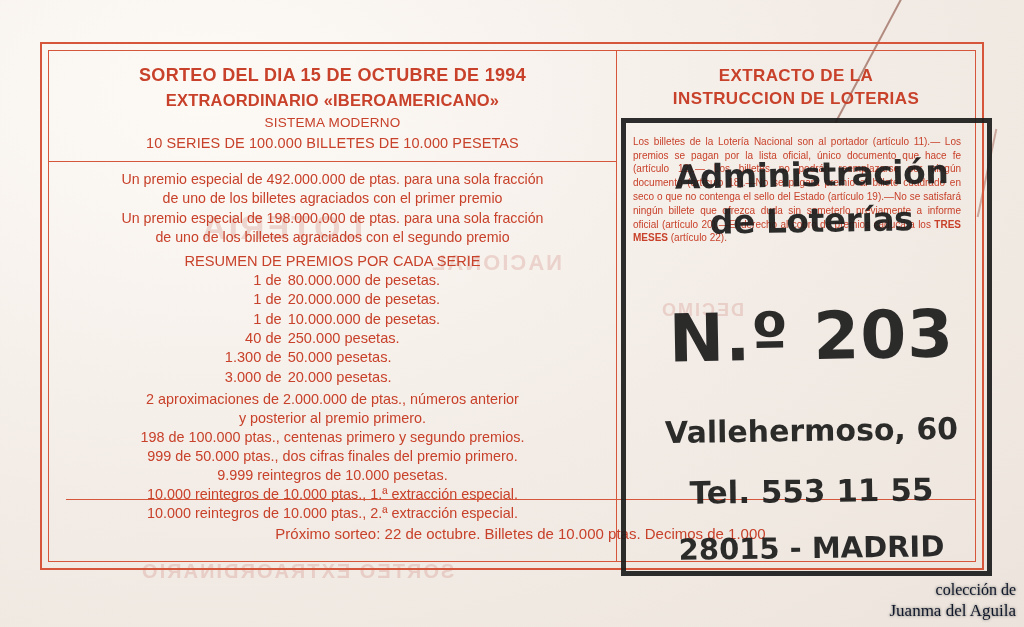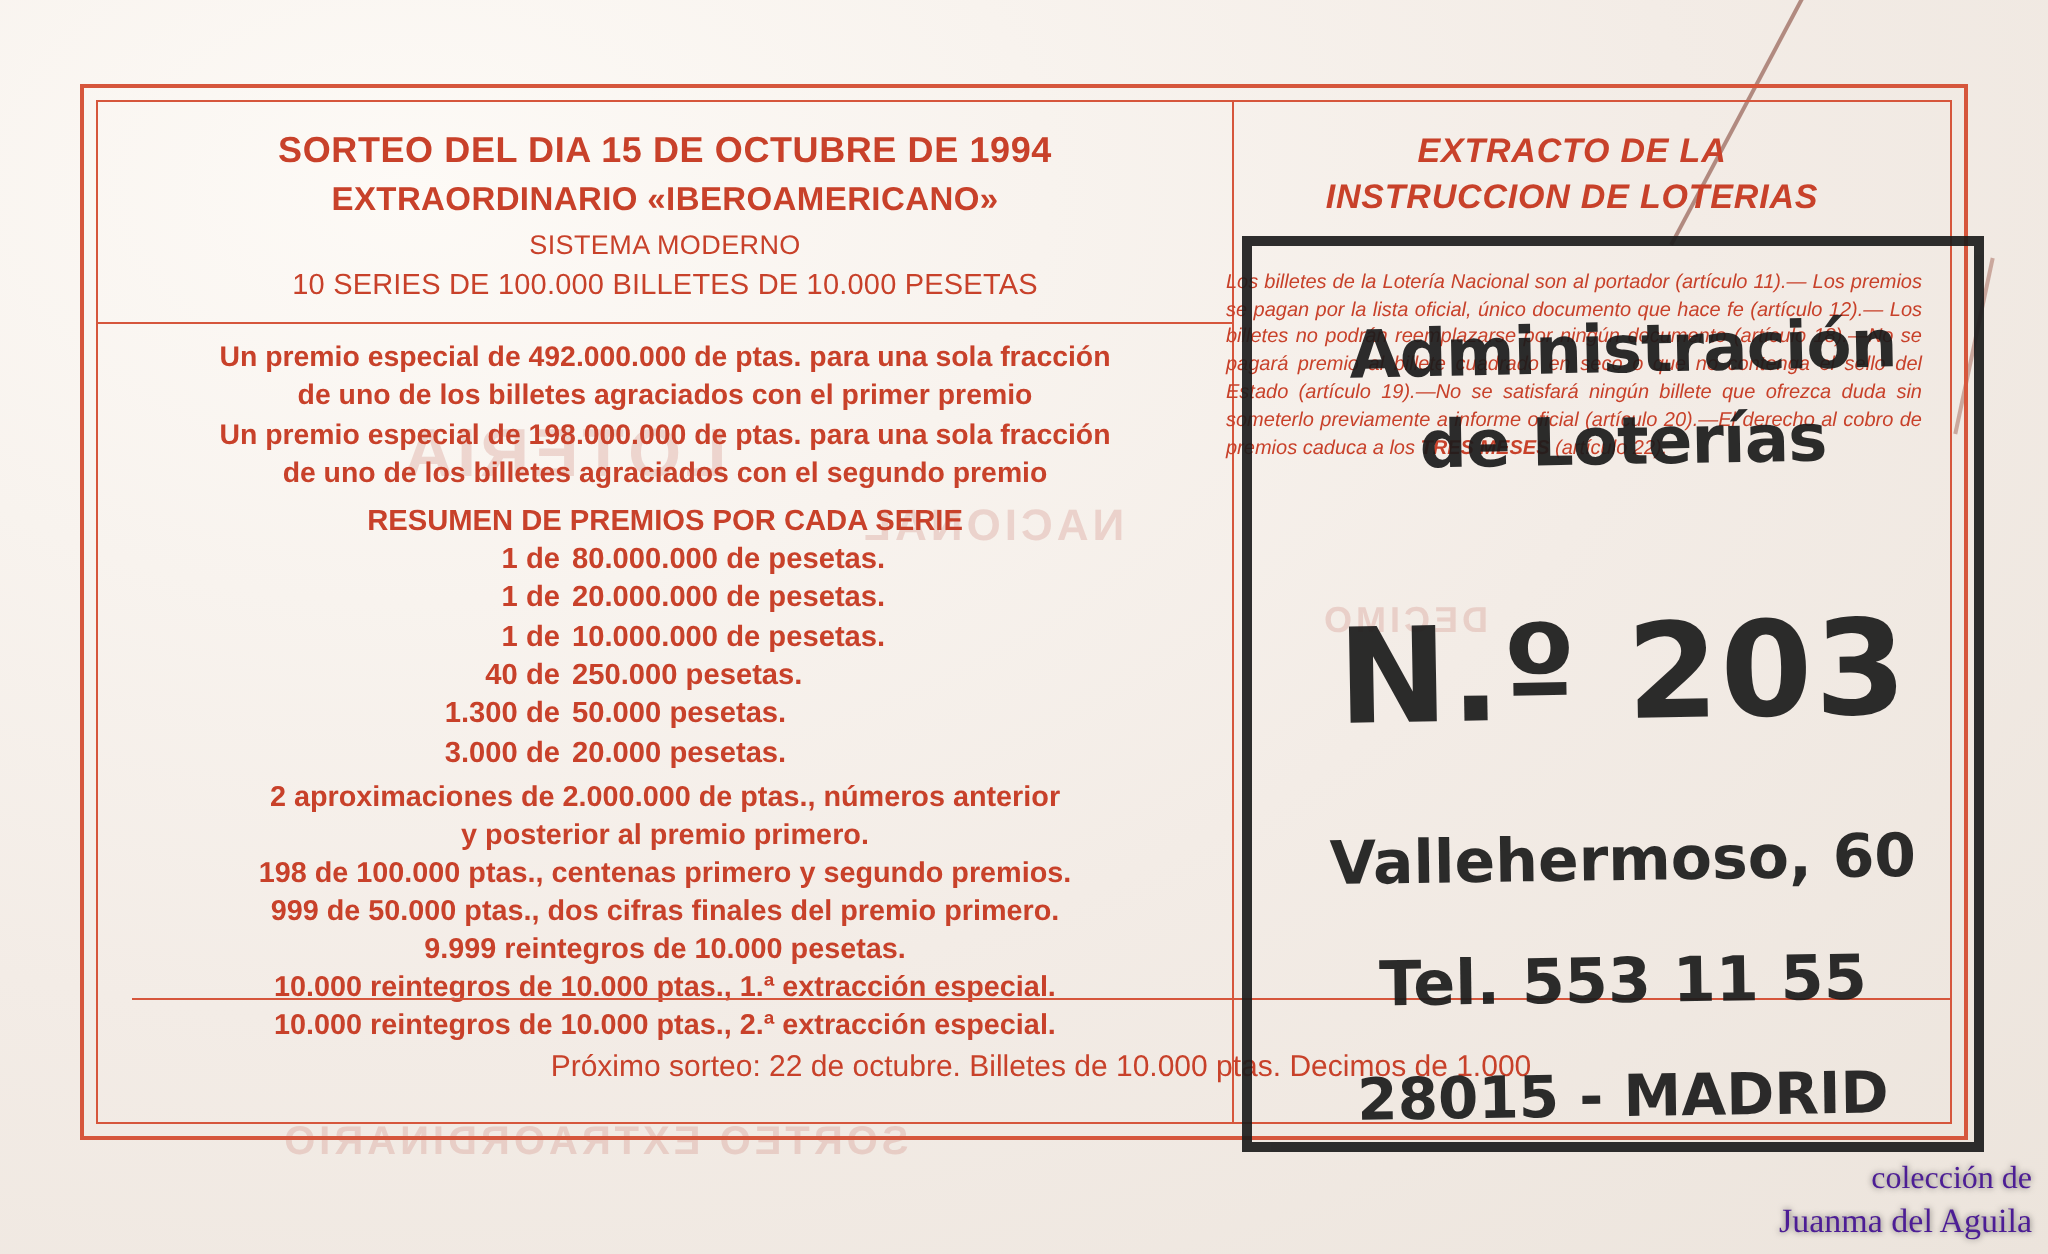--- a/index.html
+++ b/index.html
@@ -53,24 +53,23 @@
   }
   .col-left {
     position: absolute;
     left: 0; top: 0;
     width: 568px; height: 100%;
     box-sizing: border-box;
     border-right: 1px solid #d6563c;
   }
   .col-right {
     position: absolute;
-    left: 548px; top: 0; right: 0;
+    left: 568px; top: 0; right: 0;
     height: 448px;
     box-sizing: border-box;
-    font-style: italic;
   }
   .bottom-bar {
     position: absolute;
     left: 17px; right: 0;
     top: 448px;
     height: 67px;
     border-top: 1px solid #d6563c;
     box-sizing: border-box;
     display: flex;
     align-items: center;
@@ -84,21 +83,20 @@
   .h-line1 { font-size: 18px; font-weight: bold; letter-spacing: .3px; margin-bottom: 5px; }
   .h-line2 { font-size: 16.5px; font-weight: bold; letter-spacing: .2px; margin-bottom: 5px; }
   .h-line3 { font-size: 13.5px; letter-spacing: .2px; margin-bottom: 5px; }
   .h-line4 { font-size: 14.5px; letter-spacing: .1px; margin-bottom: 2px; }
 
   .body-block {
     padding: 8px 10px 4px 10px;
     text-align: center;
     font-size: 14.2px;
     line-height: 1.30;
-    font-weight: bold;
   }
   .special { margin-bottom: 1px; }
   .resumen { margin: 5px 0 0 0; font-size: 14.6px; }
 
   .prize-list {
     margin: 0 auto;
     text-align: left;
     display: table;
     font-size: 14.6px;
     line-height: 1.33;
@@ -209,21 +207,21 @@
     background: #b07c6e;
     transform: rotate(12deg);
     opacity: .6;
   }
 
   
   .credit {
     position: absolute;
     right: 8px; bottom: 6px;
     text-align: right;
-    color: #4c1d95;
+    color: #0f172a;
     font-size: 16px;
     font-family: "Liberation Serif", serif;
     line-height: 1.25;
     text-shadow: 0 0 3px rgba(0,0,0,.55);
   }
   .credit .c2 { font-size: 17px; }
 </style>
 </head>
 <body>
 

